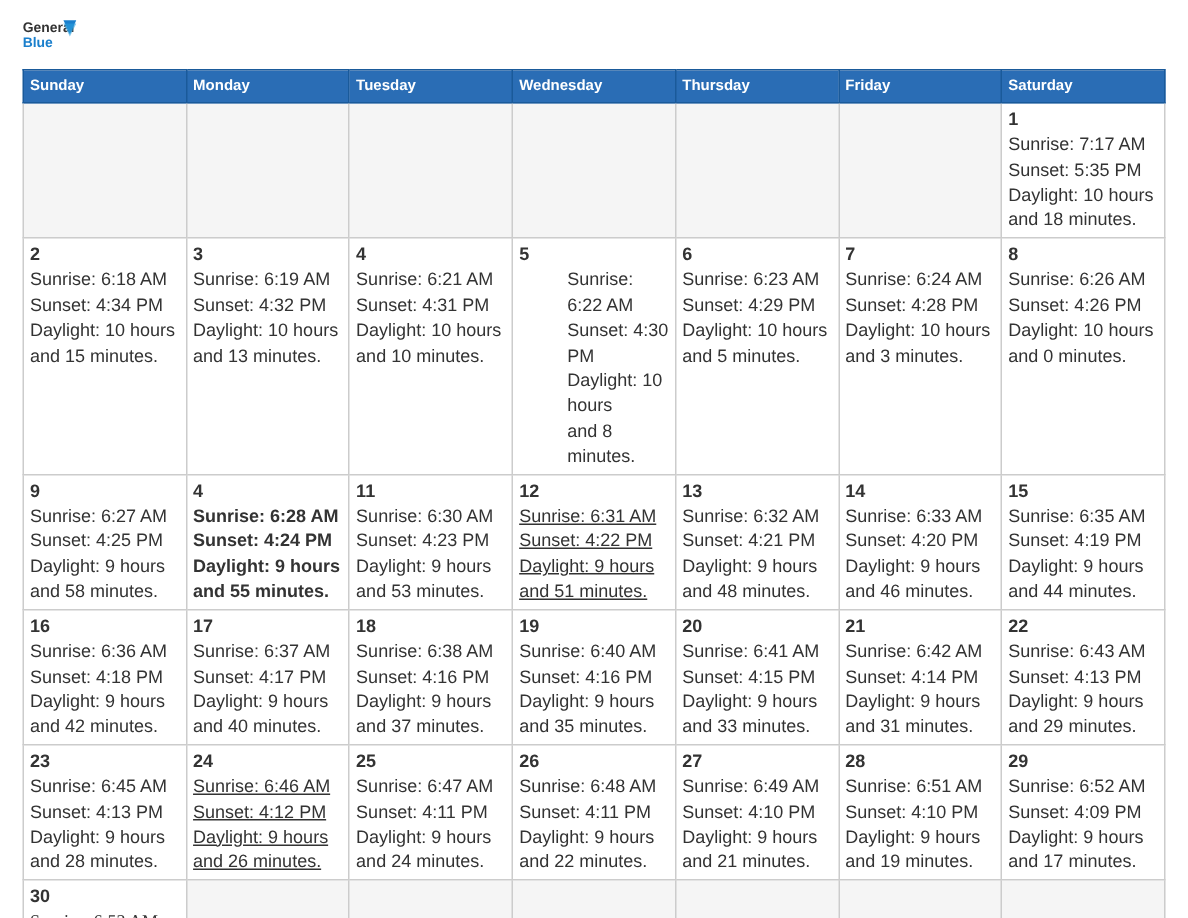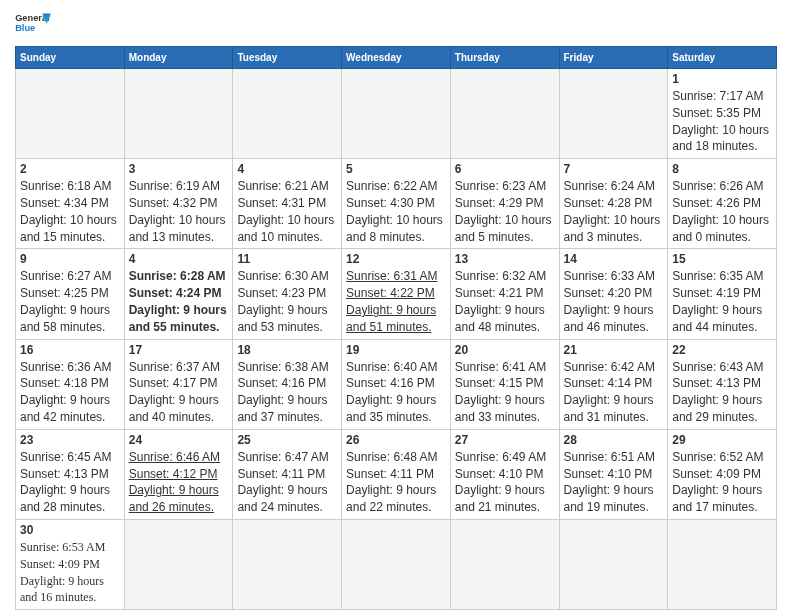--- a/index.html
+++ b/index.html
@@ -146,21 +146,21 @@
           </td>
           <td>
             <span class="day-number">4</span>
             <div class="day-info" style="white-space: pre-line;">Sunrise: 6:21 AM
 Sunset: 4:31 PM
 Daylight: 10 hours
 and 10 minutes.</div>
           </td>
           <td>
             <span class="day-number">5</span>
-            <div class="day-info" style="white-space: pre-line;">Sunrise: 6:22 AM
+            <div class="day-info" style="white-space: pre-line; margin-left: 32px;">Sunrise: 6:22 AM
 Sunset: 4:30 PM
 Daylight: 10 hours
 and 8 minutes.</div>
           </td>
           <td>
             <span class="day-number">6</span>
             <div class="day-info" style="white-space: pre-line;">Sunrise: 6:23 AM
 Sunset: 4:29 PM
 Daylight: 10 hours
 and 5 minutes.</div>

